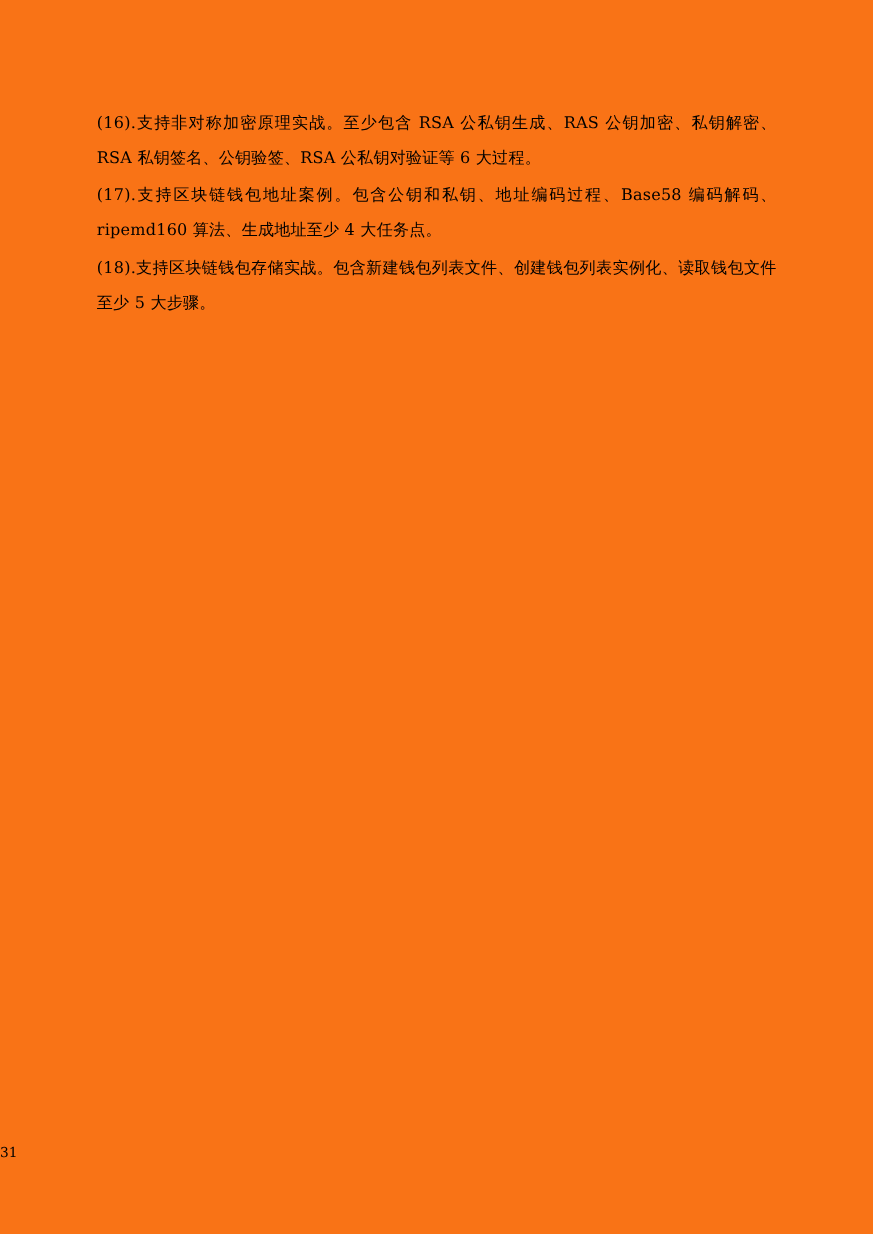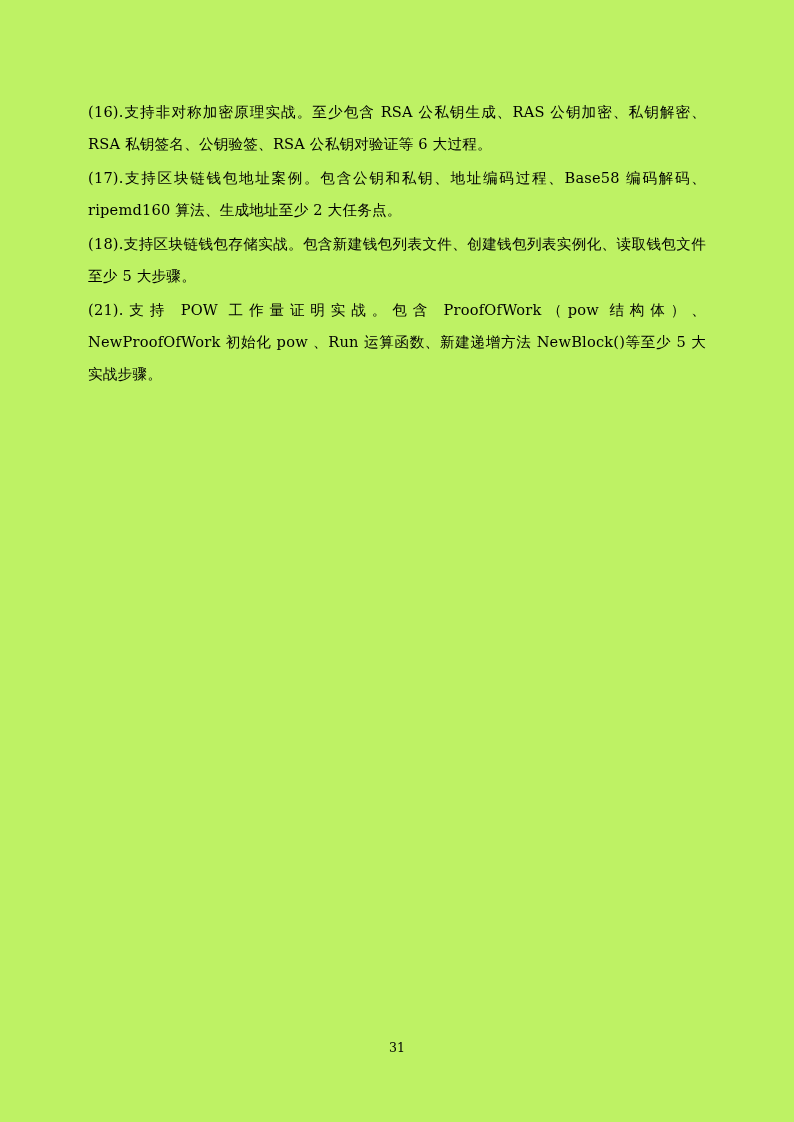--- a/index.html
+++ b/index.html
@@ -14,21 +14,21 @@
     font-family: "Liberation Serif", "DejaVu Serif", serif;
     color: #000000;
     overflow: hidden;
   }
   .page {
     position: absolute;
     top: 0;
     left: 0;
     width: 794px;
     height: 1122px;
-    background: #bef264;
+    background: #f97316;
   }
   .content {
     position: absolute;
     left: 88px;
     top: 96px;
     width: 618px;
   }
   .para {
     font-size: 14.6px;
     line-height: 32px;
@@ -36,30 +36,28 @@
     text-justify: inter-ideograph;
     margin: 0 0 2px 0;
     letter-spacing: 0.2px;
     font-family: "DejaVu Serif", "Liberation Serif", serif;
   }
   .page-number {
     position: absolute;
     left: 0;
     right: 0;
     top: 1040px;
-    text-align: center;
     font-size: 12.5px;
     font-family: "DejaVu Serif", "Liberation Serif", serif;
     color: #000;
   }
 </style>
 </head>
 <body>
 
 <div class="page">
   <div class="content">
     <p class="para">(16).支持非对称加密原理实战。至少包含 RSA 公私钥生成、RAS 公钥加密、私钥解密、RSA 私钥签名、公钥验签、RSA 公私钥对验证等 6 大过程。</p>
-    <p class="para">(17).支持区块链钱包地址案例。包含公钥和私钥、地址编码过程、Base58 编码解码、ripemd160 算法、生成地址至少 2 大任务点。</p>
+    <p class="para">(17).支持区块链钱包地址案例。包含公钥和私钥、地址编码过程、Base58 编码解码、ripemd160 算法、生成地址至少 4 大任务点。</p>
     <p class="para">(18).支持区块链钱包存储实战。包含新建钱包列表文件、创建钱包列表实例化、读取钱包文件至少 5 大步骤。</p>
-    <p class="para">(21).支持 POW 工作量证明实战。包含 ProofOfWork（pow 结构体）、NewProofOfWork 初始化 pow 、Run 运算函数、新建递增方法 NewBlock()等至少 5 大实战步骤。</p>
   </div>
   <div class="page-number">31</div>
 </div>
 
 </body></html>

